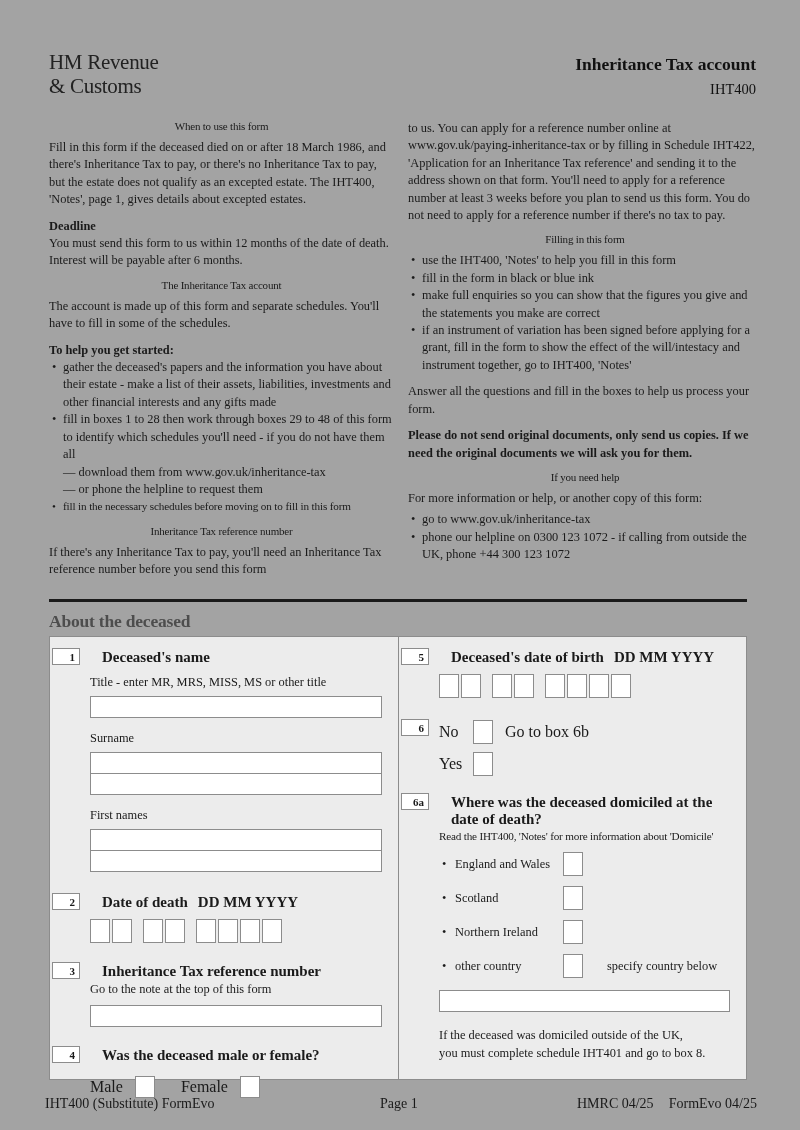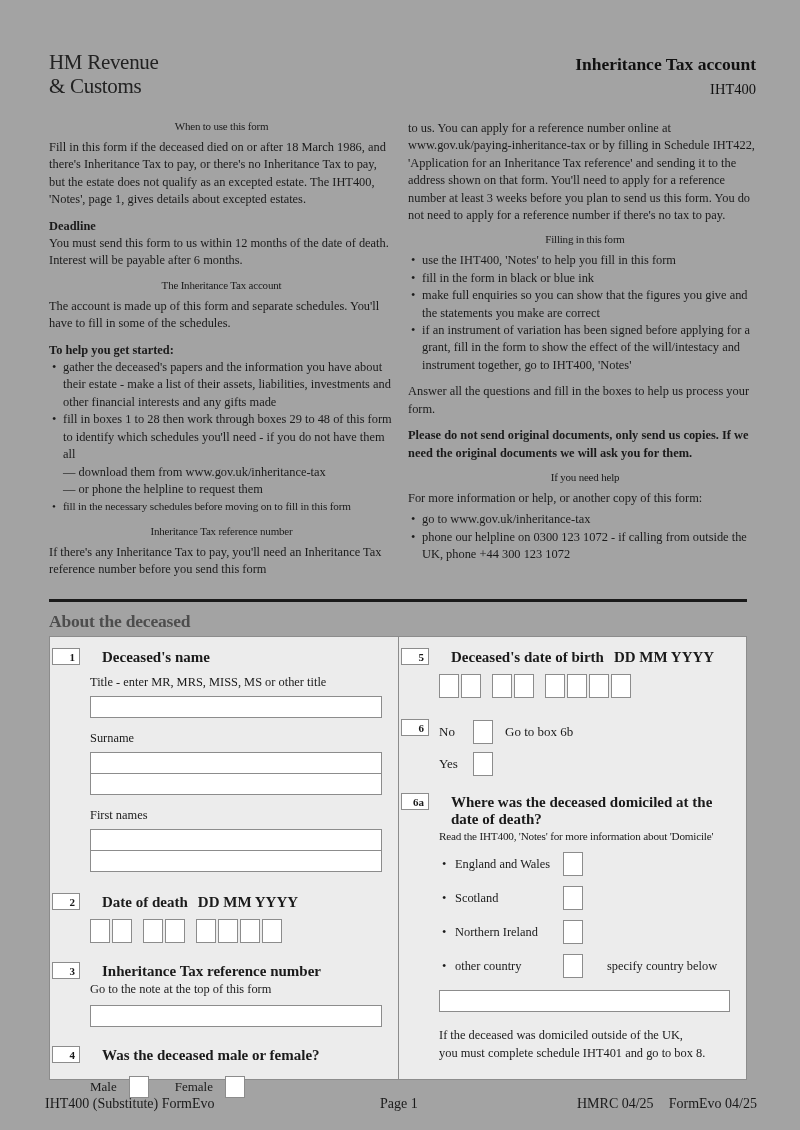--- a/index.html
+++ b/index.html
@@ -67,21 +67,21 @@
   }
   input.txt.stacked2 { margin-top: -1px; }
 
   .dateboxes { margin-top: 8px; display: flex; align-items: center; }
   .db { width: 20px; height: 24px; background: #fff; border: 1px solid #8c8c8c; margin-right: 2px; }
   .dgap { width: 9px; }
 
   .cb { width: 20px; height: 24px; background: #fff; border: 1px solid #8c8c8c; cursor: pointer; }
   .cb.sq { height: 22px; }
 
-  .optrow { display: flex; align-items: center; margin-top: 12px; font-size: 13px; }
+  .optrow { display: flex; align-items: center; margin-top: 12px; font-size: 16px; }
   .optrow .olbl { margin-right: 12px; }
   .optrow .after { margin-left: 12px; }
 
   .dom-row { display: flex; align-items: center; margin-top: 10px; font-size: 12.4px; }
   .dom-row .dot { width: 16px; text-align: left; padding-left: 3px; }
   .dom-row .dlbl { width: 108px; }
   .dom-row .after { margin-left: 24px; }
 
   .footnote { font-size: 12.4px; line-height: 17.5px; margin-top: 15px; }
 

